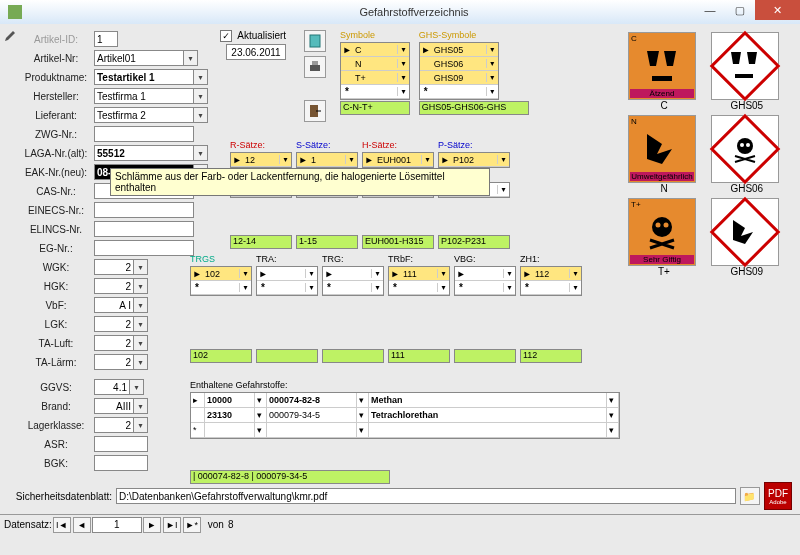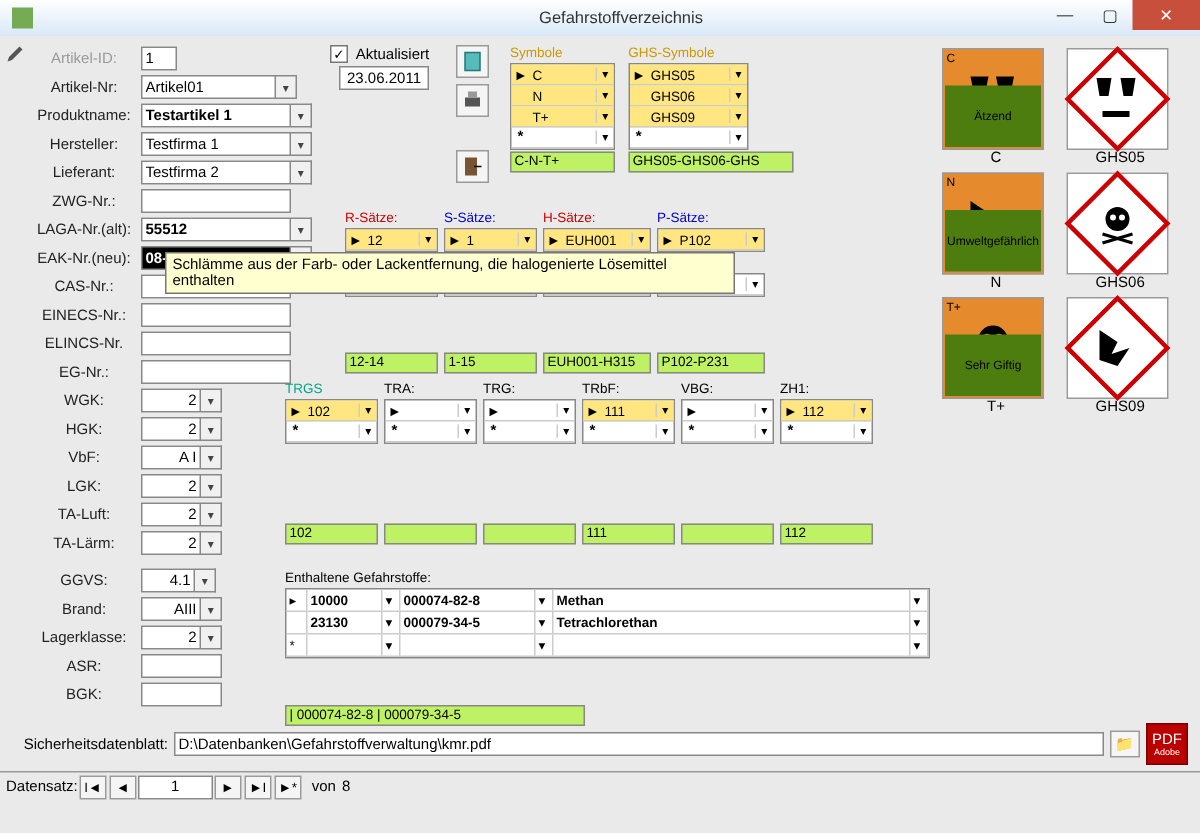--- a/index.html
+++ b/index.html
@@ -30,21 +30,21 @@
 .mrow .tx{flex:1;padding-left:2px;font-size:9px}
 .mrow .dd2{width:12px;text-align:center;font-size:8px;border-left:1px solid #ccc}
 .hilite{background:#ffe680}
 .summary{height:14px;border:1px solid #888;background:#bef264;font-size:9px;padding:0 2px;margin-top:1px}
 .sectlbl{font-size:9px;height:12px}
 .red{color:#c00}.blue{color:#00c}.teal{color:#0a8}
 .tooltip{position:absolute;background:#ffffd0;border:1px solid #777;padding:2px 4px;font-size:10px;z-index:10}
 .hazcard{width:72px;display:inline-block;text-align:center;margin:2px 4px}
 .hazimg{width:68px;height:68px;border:1px solid #999;background:#fff;display:flex;align-items:center;justify-content:center;position:relative}
 .hazimg.orange{background:#e68a2e}
-.hazlbl{font-size:8px;background:#4d7c0f;position:absolute;bottom:1px;left:1px;right:1px;padding:16px 1px}
+.hazlbl{font-size:8px;background:#be185d;position:absolute;bottom:1px;left:1px;right:1px;padding:0 1px}
 .ghsdiamond{width:50px;height:50px;transform:rotate(45deg);border:3px solid #c00;background:#fff}
 .subtable{border:1px solid #888;background:#fff}
 .subtable .srow{display:flex;height:15px;border-bottom:1px solid #ccc}
 .subtable .srow>div{border-right:1px solid #ccc;padding:0 2px;font-size:9px;display:flex;align-items:center}
 .navbar{position:absolute;bottom:0;left:0;right:0;height:20px;border-top:1px solid #999;background:#eaeaea;display:flex;align-items:center;padding:0 4px;font-size:10px}
 .navbtn{width:18px;height:16px;border:1px solid #999;background:#f5f5f5;display:flex;align-items:center;justify-content:center;margin:0 1px;font-size:9px}
 .pdficon{width:28px;height:28px;background:#b00;color:#fff;font-size:7px;display:flex;flex-direction:column;align-items:center;justify-content:center;border:1px solid #700}
 </style>
 </head>
 <body>
@@ -452,21 +452,21 @@
             <div style="width:12px">▾</div>
             <div style="width:90px;font-weight:bold">000074-82-8</div>
             <div style="width:12px">▾</div>
             <div style="flex:1;font-weight:bold">Methan</div>
             <div style="width:12px">▾</div>
           </div>
         <div class="srow">
             <div style="width:14px"></div>
             <div style="width:50px;font-weight:bold">23130</div>
             <div style="width:12px">▾</div>
-            <div style="width:90px;font-weight:bold">000079-34-5</div>
+            <div style="width:90px;font-weight:normal">000079-34-5</div>
             <div style="width:12px">▾</div>
             <div style="flex:1;font-weight:bold">Tetrachlorethan</div>
             <div style="width:12px">▾</div>
           </div>
         <div class="srow">
             <div style="width:14px">*</div>
             <div style="width:50px"></div>
             <div style="width:12px">▾</div>
             <div style="width:90px"></div>
             <div style="width:12px">▾</div>

